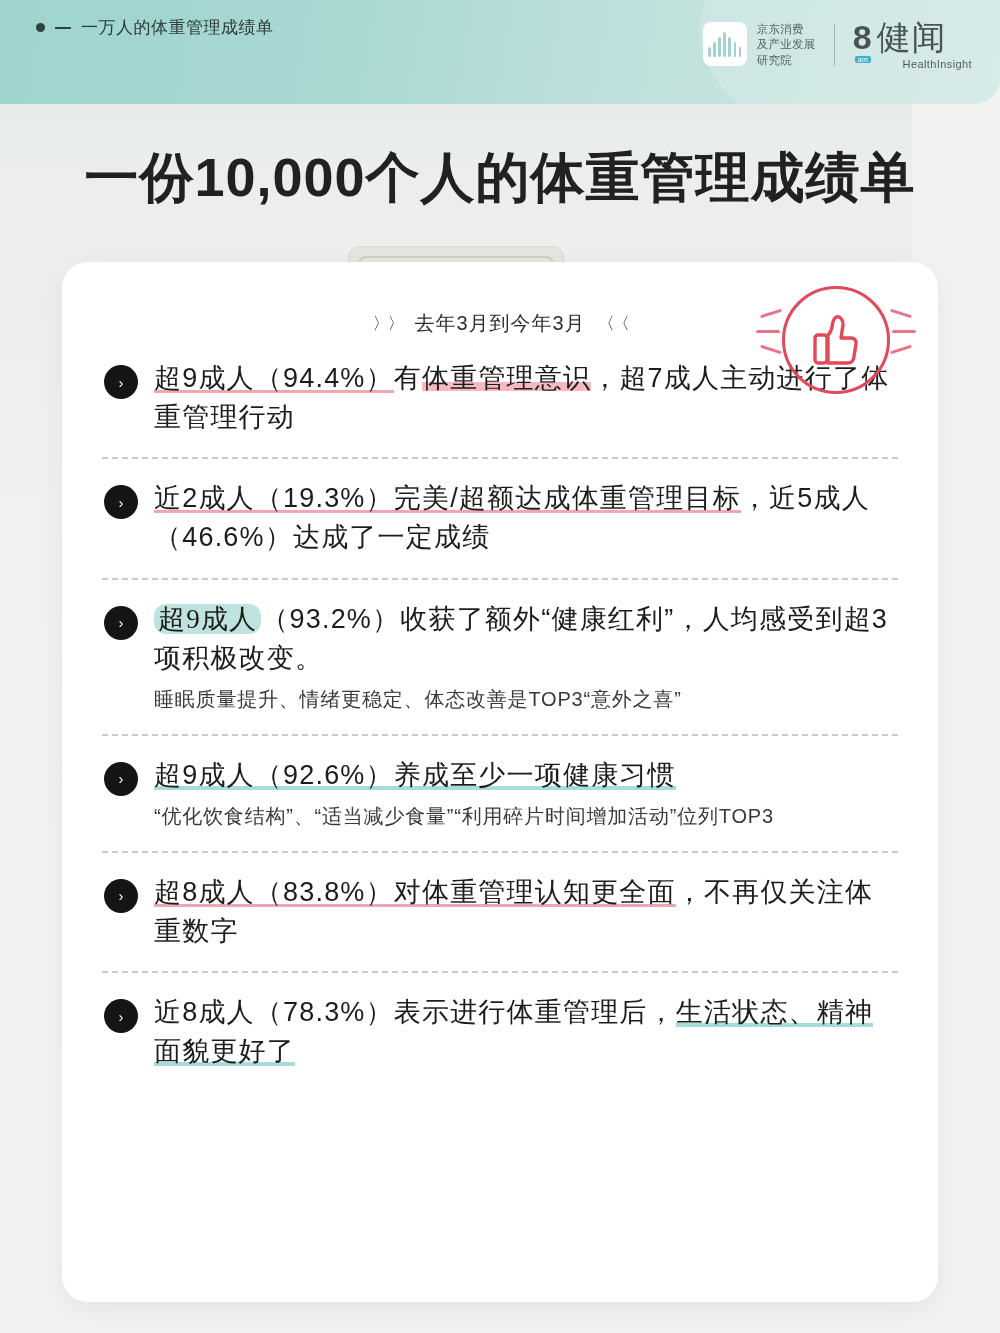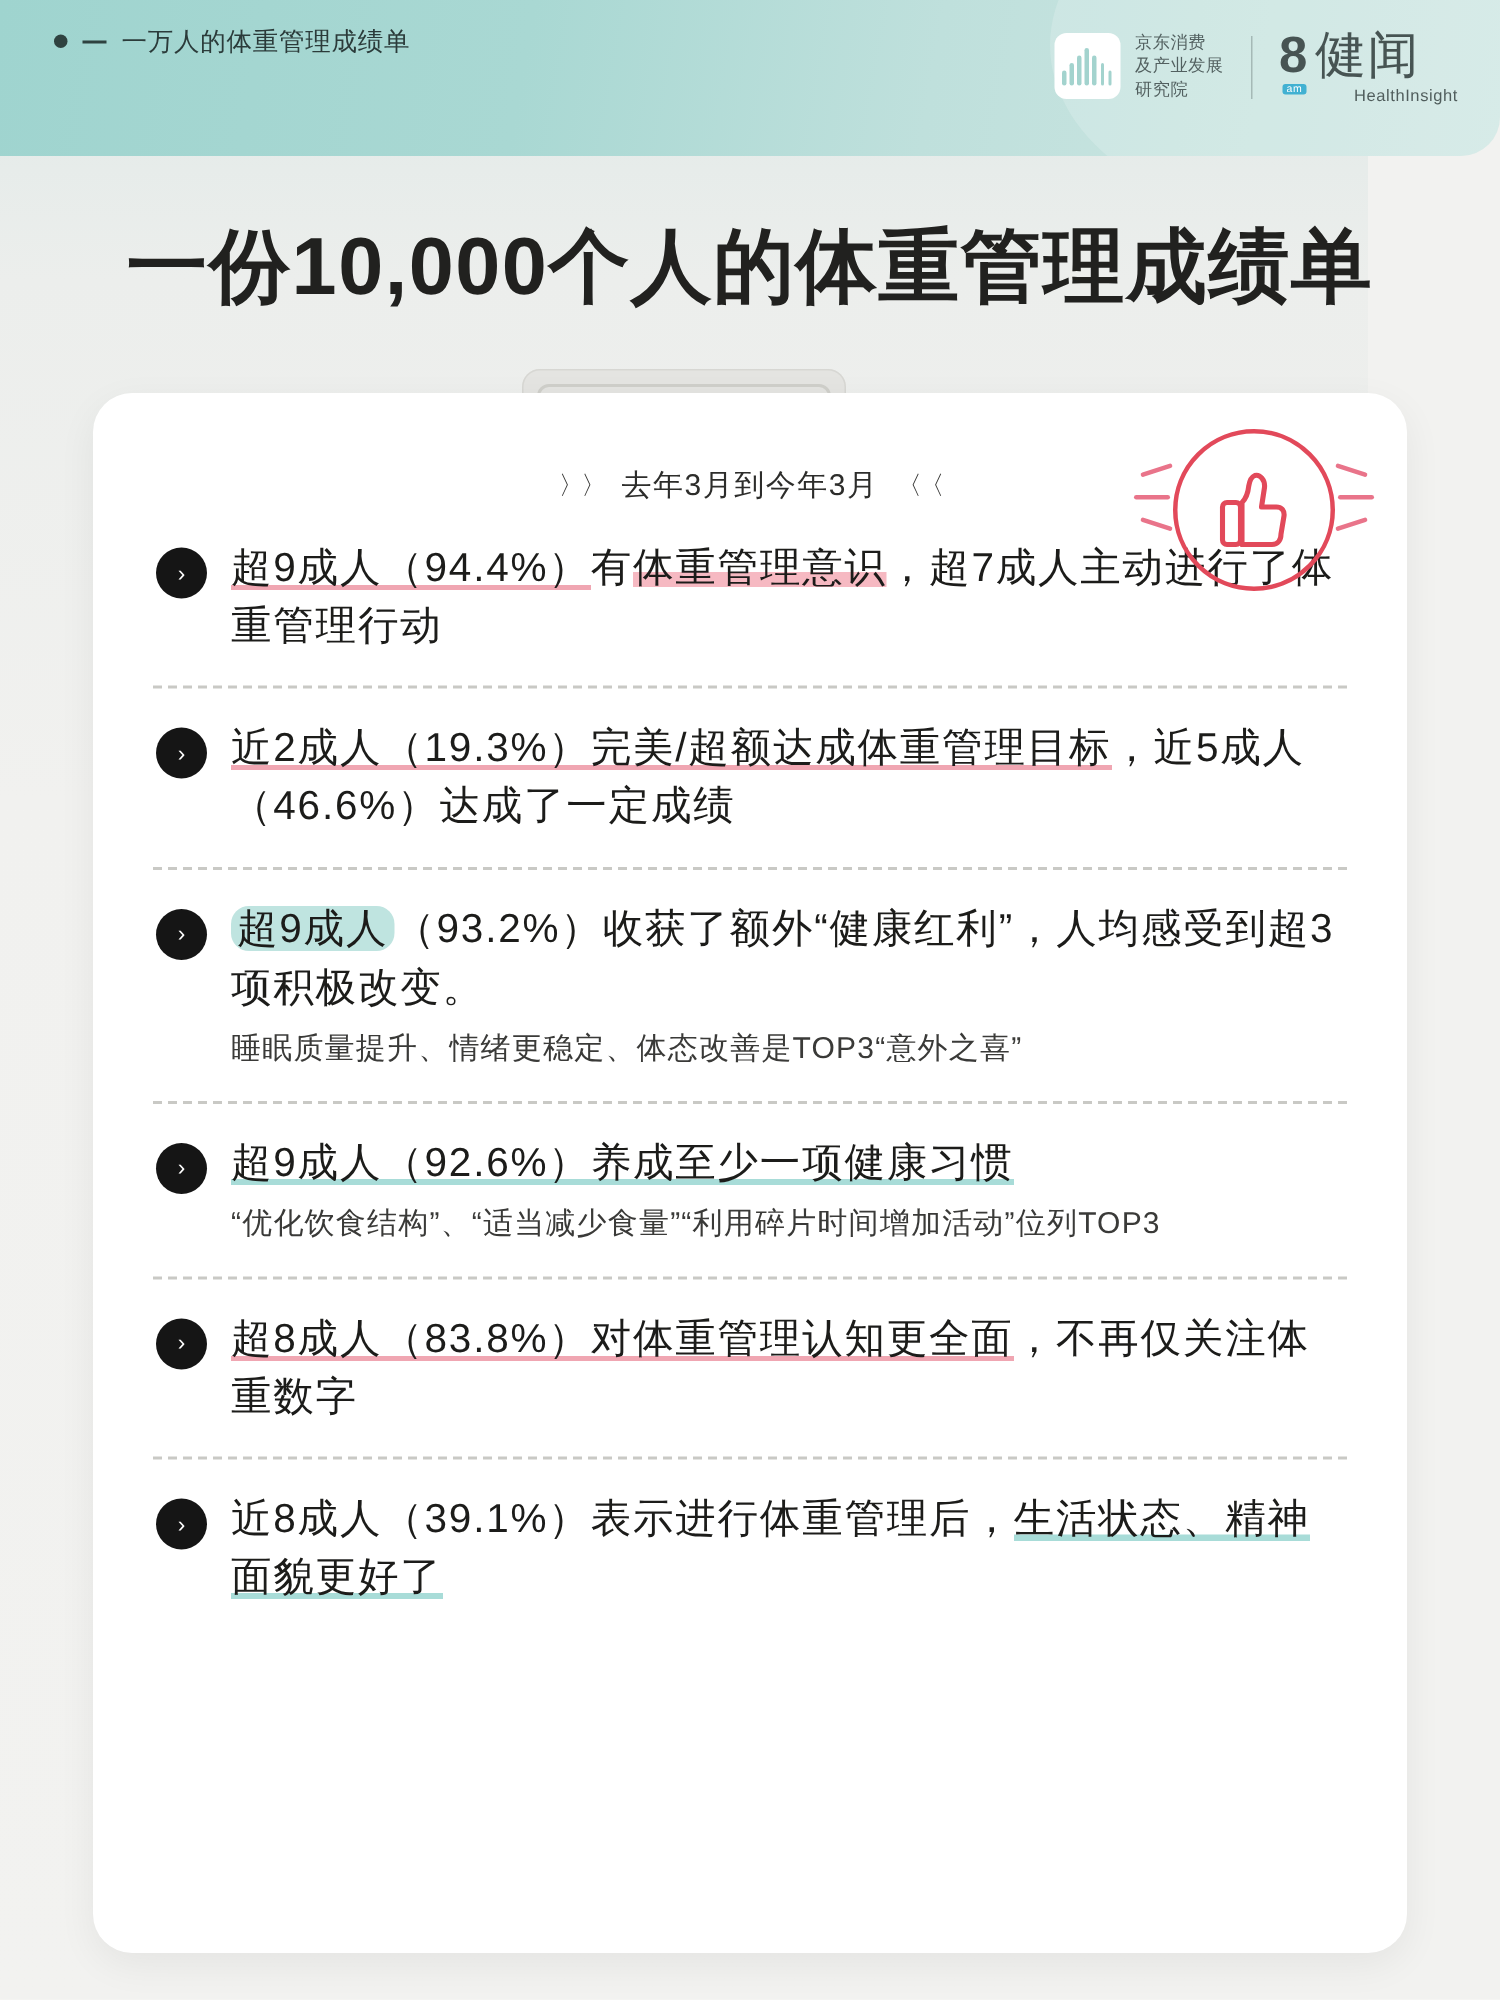--- a/index.html
+++ b/index.html
@@ -132,21 +132,21 @@
     font-size: 27px; color: #1c1c1a; line-height: 1.45;
     letter-spacing: 1.2px;
   }
   .note {
     font-size: 20px; color: #3a3a38; line-height: 1.5;
     letter-spacing: .8px; margin-top: 6px;
   }
   .hl-pink { background: linear-gradient(transparent 62%, #f6b9c2 62%, #f6b9c2 94%, transparent 94%); }
   .u-pink  { box-shadow: inset 0 -4px 0 -1px #f0a6b2; }
   .u-teal  { box-shadow: inset 0 -5px 0 -1px #a8dcd8; }
-  .hl-teal { background: #bfe4e0; border-radius: 12px; padding: 0 4px; }
+  .hl-teal { background: #bfe4e0; border-radius: 12px; padding: 0 4px; font-family: Liberation Serif, serif; }
 
   .sep {
     margin: 20px 0 20px 0;
     border-top: 2px dashed #c9c9c5;
     height: 0;
   }
 </style>
 </head>
 <body>
 
@@ -252,18 +252,18 @@
         <div class="item">
           <div class="bullet">›</div>
           <div class="body">
             <div class="line"><span class="u-pink">超8成人（83.8%）对体重管理认知更全面</span><span>，不再仅关注体重数字</span></div>
           </div>
         </div>
         <div class="sep"></div>
         <div class="item">
           <div class="bullet">›</div>
           <div class="body">
-            <div class="line"><span>近8成人（39.1%）表示进行体重管理后，</span><span class="u-teal">生活状态、精神面貌更好了</span></div>
+            <div class="line"><span>近8成人（78.3%）表示进行体重管理后，</span><span class="u-teal">生活状态、精神面貌更好了</span></div>
           </div>
         </div>
       </div>
   </div>
 </div>
 
 </body></html>

